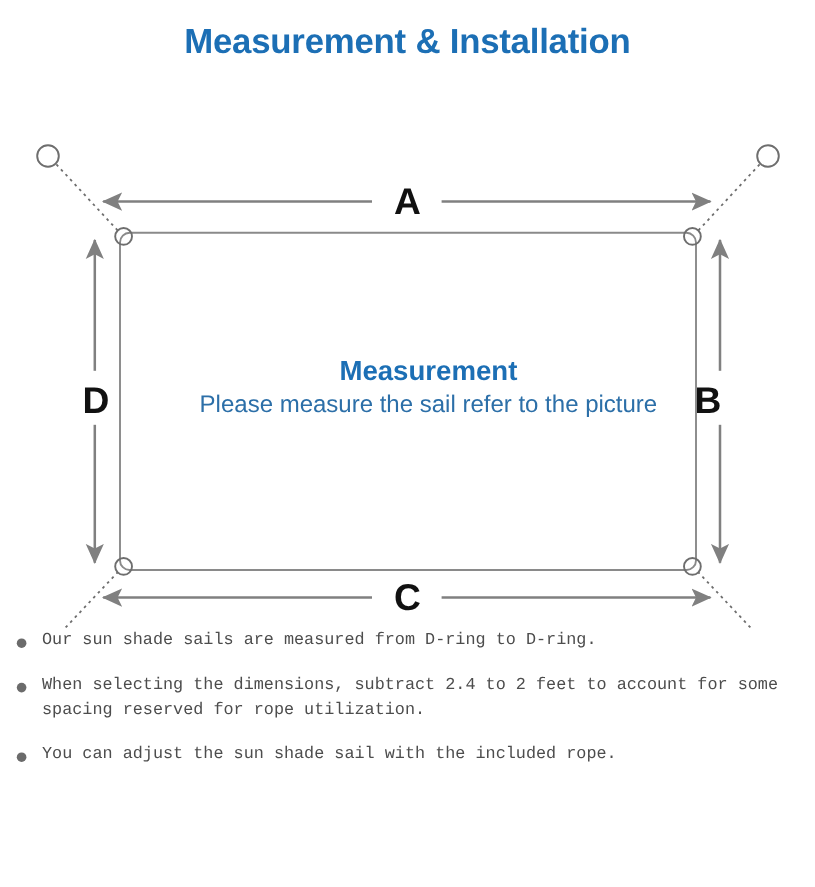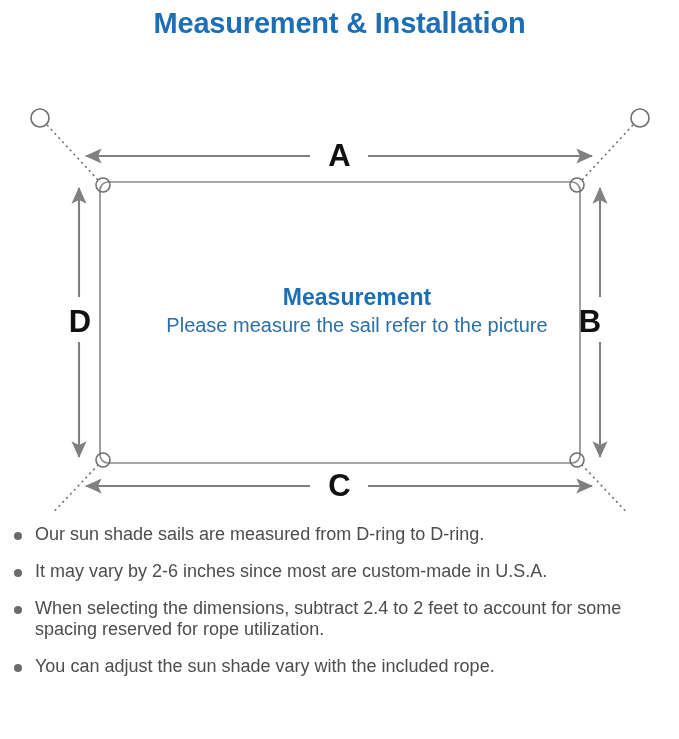--- a/index.html
+++ b/index.html
@@ -13,21 +13,21 @@
     font-family: "Liberation Sans", sans-serif;
     color: #4a4a4a;
     overflow: hidden;
     position: relative;
   }
 
   
   #title-bar {
     width: 100%;
     text-align: center;
-    padding-top: 4px;
+    padding-top: 16px;
     box-sizing: border-box;
   }
   #page-title {
     font-size: 29px;
     font-weight: bold;
     color: #1C6FB5;
     letter-spacing: -0.2px;
     line-height: 38px;
     margin: 0;
   }
@@ -99,24 +99,24 @@
     flex: 0 0 auto;
     width: 8px;
     height: 8px;
     border-radius: 50%;
     background: #6b6b6b;
     margin-top: 8px;
     margin-right: 13px;
   }
   .note-text {
     flex: 1 1 auto;
-    font-size: 18px;
+    font-size: 14px;
     line-height: 21px;
     color: #4d4d4d;
-    font-family: Liberation Sans, sans-serif;
+    font-family: Liberation Mono, monospace;
   }
 </style>
 </head>
 <body>
 
 <div id="title-bar">
   <h1 id="page-title">Measurement &amp; Installation</h1>
 </div>
 
 <div id="diagram-wrap">
@@ -177,23 +177,19 @@
   </div>
 </div>
 
 <div id="notes-list">
   <div class="note-item">
     <span class="note-bullet"></span>
     <span class="note-text">Our sun shade sails are measured from D-ring to D-ring.</span>
   </div>
   <div class="note-item">
     <span class="note-bullet"></span>
-    <span class="note-text">It may vary by 2-6 inches since most are custom-made in U.S.A.</span>
-  </div>
-  <div class="note-item">
-    <span class="note-bullet"></span>
     <span class="note-text">When selecting the dimensions, subtract 2.4 to 2 feet to account for some spacing reserved for rope utilization.</span>
   </div>
   <div class="note-item">
     <span class="note-bullet"></span>
-    <span class="note-text">You can adjust the sun shade vary with the included rope.</span>
+    <span class="note-text">You can adjust the sun shade sail with the included rope.</span>
   </div>
 </div>
 
 </body></html>

